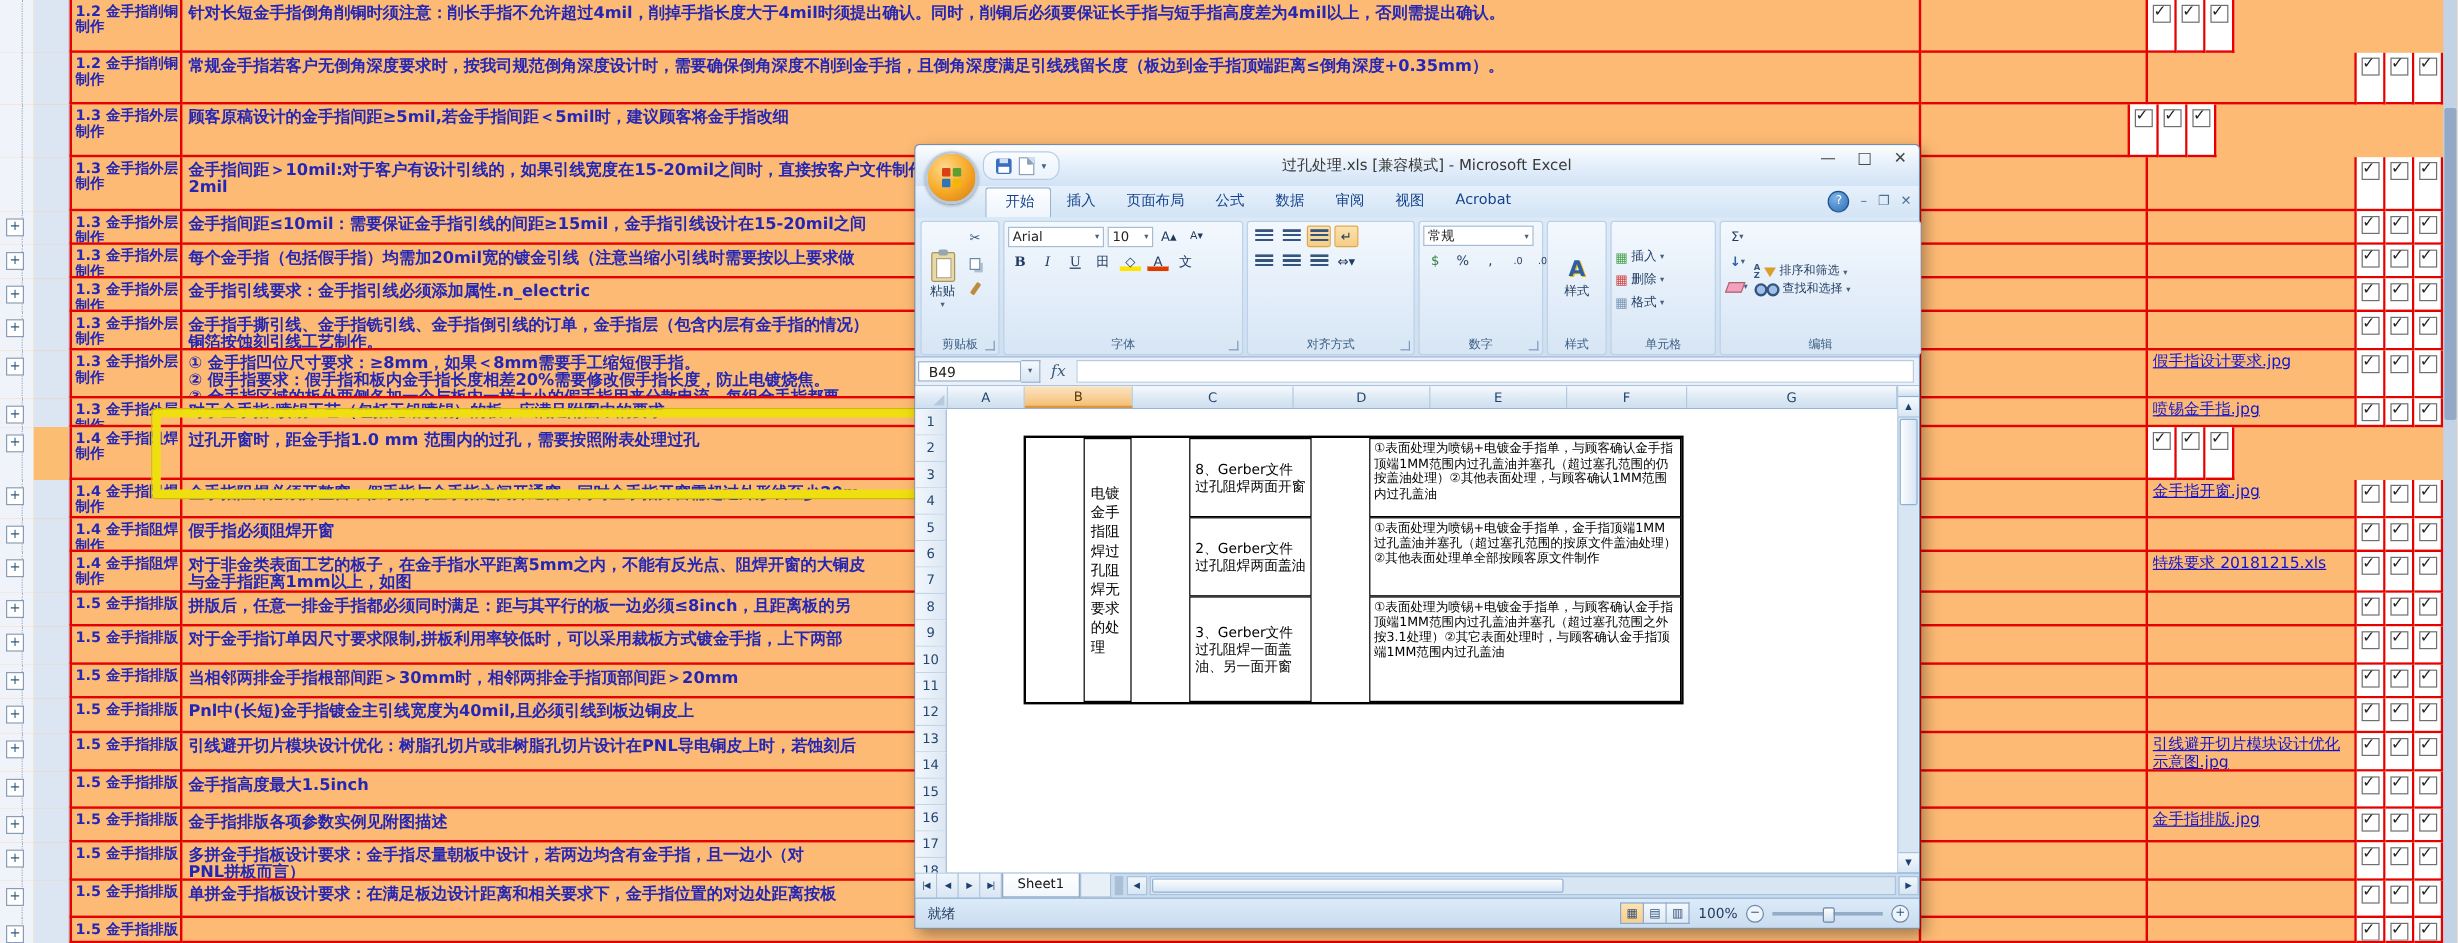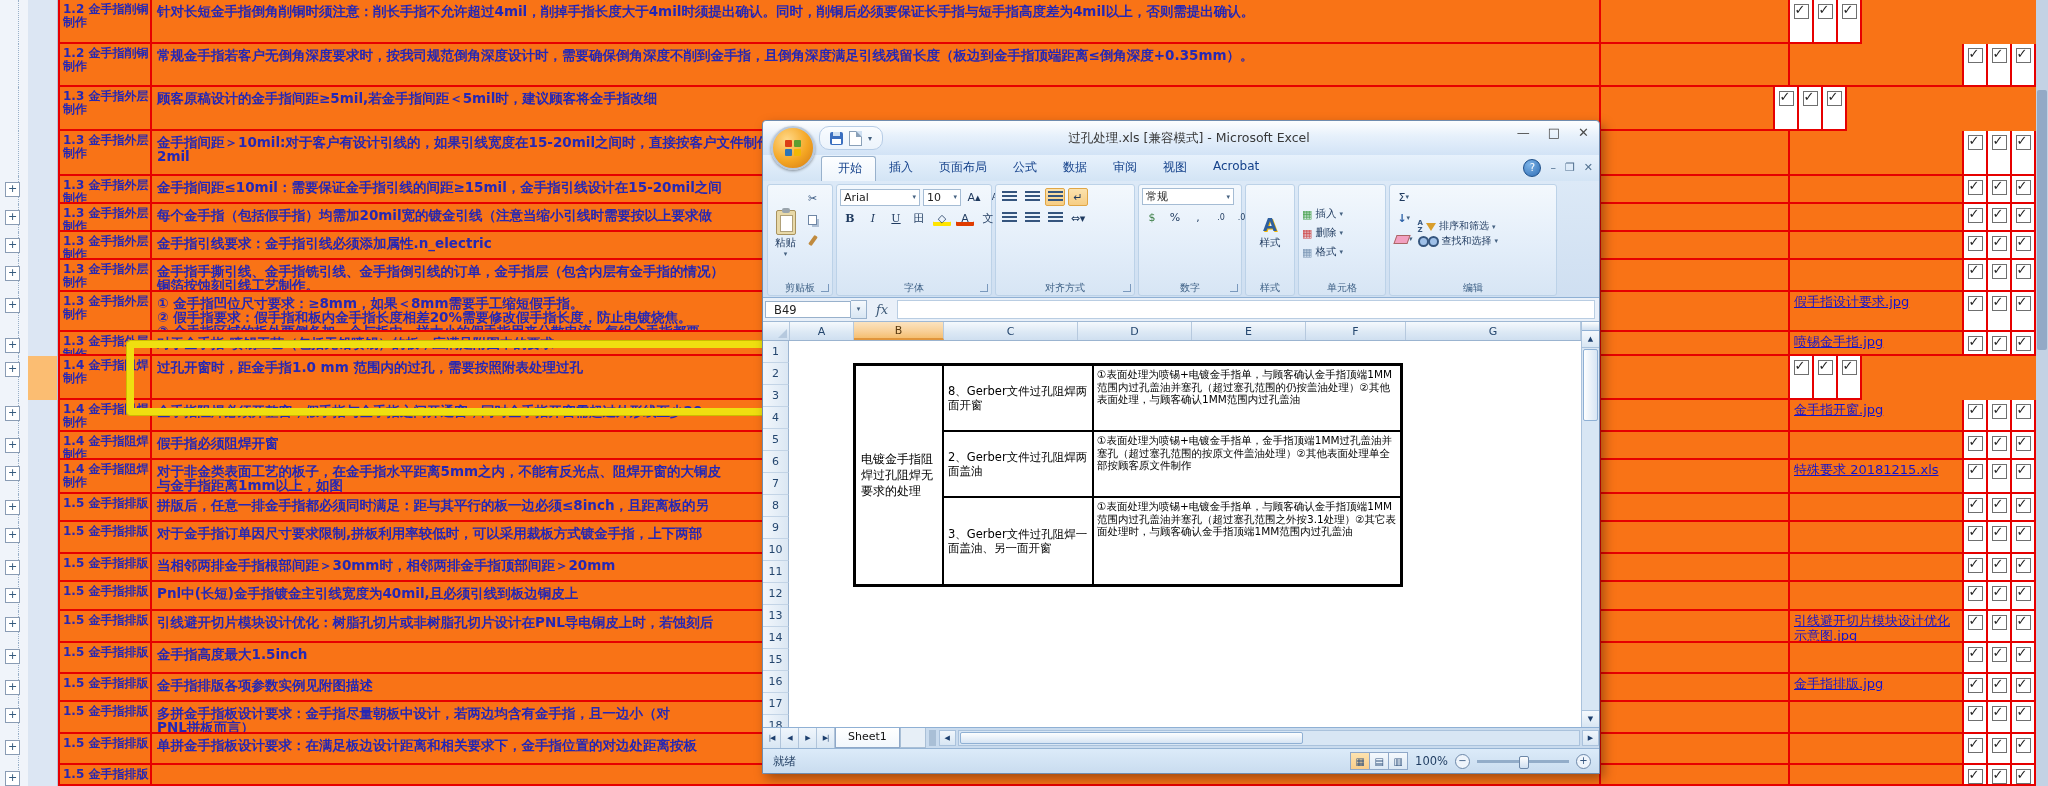--- a/index.html
+++ b/index.html
@@ -1,16 +1,16 @@
 <!DOCTYPE html>
 <html><head>
 <meta charset="utf-8">
 <style>
   html,body{margin:0;padding:0;background:#fff;font-family:"DejaVu Sans",sans-serif;}
-  #canvas{position:relative;width:2048px;height:786px;overflow:hidden;background:#f97316;}
+  #canvas{position:relative;width:2048px;height:786px;overflow:hidden;background:#fdba74;}
 
   
   #doc{position:absolute;left:0;top:0;width:2048px;height:786px;z-index:1;}
   .docrow{display:flex;position:relative;box-sizing:border-box;}
   .docrow > div{box-sizing:border-box;flex:none;overflow:hidden;}
   .c-outline{width:28px;background:#f0f4fa;position:relative;}
   .c-outline::before{content:"";position:absolute;left:18px;top:0;bottom:0;border-left:1px dotted #9ab0c8;}
   .plusbox{position:absolute;left:5px;top:6px;width:13px;height:13px;border:1px solid #8a9cb4;background:#fff;
     font-size:11px;line-height:11px;text-align:center;color:#345a7d;}
   .c-band{width:30px;background:#dce6f3;border-right:1px solid #b9c6d8;}
@@ -141,21 +141,21 @@
   .ch{flex:none;border-right:1px solid #b6c9de;font-size:11px;color:#24466e;display:flex;align-items:center;
     justify-content:center;box-sizing:border-box;cursor:pointer;}
   .ch.sel{background:linear-gradient(#fbe3c0,#f8cf96 60%,#f5bf71);border-bottom:2px solid #e0953c;color:#5a3a10;}
   .gridbody{flex:1;position:relative;overflow:hidden;background:#fff;}
   .rowhead{position:absolute;left:0;top:0;width:26px;}
   .rh{width:26px;height:22px;box-sizing:border-box;background:linear-gradient(90deg,#f2f7fc,#dbe7f3);
     border-bottom:1px solid #c3d4e6;border-right:1px solid #9bb4d0;font-size:11px;color:#24466e;
     display:flex;align-items:center;justify-content:center;cursor:pointer;}
   .sheettable{position:absolute;left:90px;top:22px;width:546px;display:grid;
     grid-template-columns:88px 150px 308px;grid-template-rows:66px 66px 88px;border:2px solid #000;background:#fff;}
-  .tcell{border:1px solid #000;box-sizing:border-box;color:#000;overflow:hidden;}
+  .tcell{border:1px solid #000;box-sizing:border-box;color:#000;overflow:hidden;margin-left:48px;}
   .t-side{grid-row:1/4;display:flex;align-items:center;font-size:12px;line-height:16px;padding:0 5px;}
   .t-case{font-size:11.5px;line-height:14px;padding:4px 4px;display:flex;align-items:center;}
   .t-hand{font-size:10.5px;line-height:12.5px;padding:2px 3px;}
 
   .vscroll{width:17px;flex:none;background:#d8e6f4;border-left:1px solid #aac2dc;display:flex;flex-direction:column;}
   .vs-split{height:8px;background:linear-gradient(#fdfefe,#cfdff0);border-bottom:1px solid #8fb0d4;}
   .vs-btn{height:16px;font-size:7px;color:#1d3f6e;text-align:center;line-height:16px;background:linear-gradient(#f5f9fd,#d8e6f3);
     border-bottom:1px solid #aac2dc;cursor:pointer;}
   .vs-btn.dn{border-top:1px solid #aac2dc;border-bottom:none;}
   .vs-thumb{height:70px;background:linear-gradient(90deg,#fdfefe,#d7e5f4);border:1px solid #8fb0d4;margin:1px;border-radius:2px;}
@@ -738,21 +738,21 @@
                 <span class="copy-sq"></span>
               </span>
             <span class="mini">
                 <span class="brush"></span>
               </span>
           </div>
         </div>
         <div class="grp-label"><span>剪贴板</span><span class="dlg"></span></div>
       </div>
 
-      <div class="grp" style="width:156px">
+      <div class="grp" style="width:200px">
         <div class="grp-body">
           <div class="fcol">
             <div class="frow">
               <span class="combo" style="width:80px">
                   <span>Arial</span>
                   <span class="da">▾</span>
                 </span>
               <span class="combo" style="width:38px">
                   <span>10</span>
                   <span class="da">▾</span>

